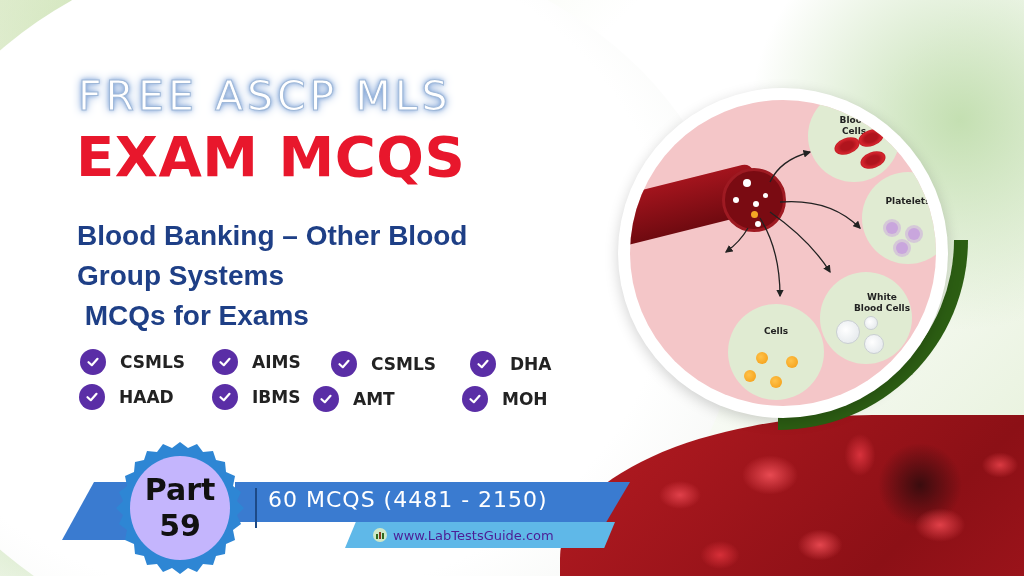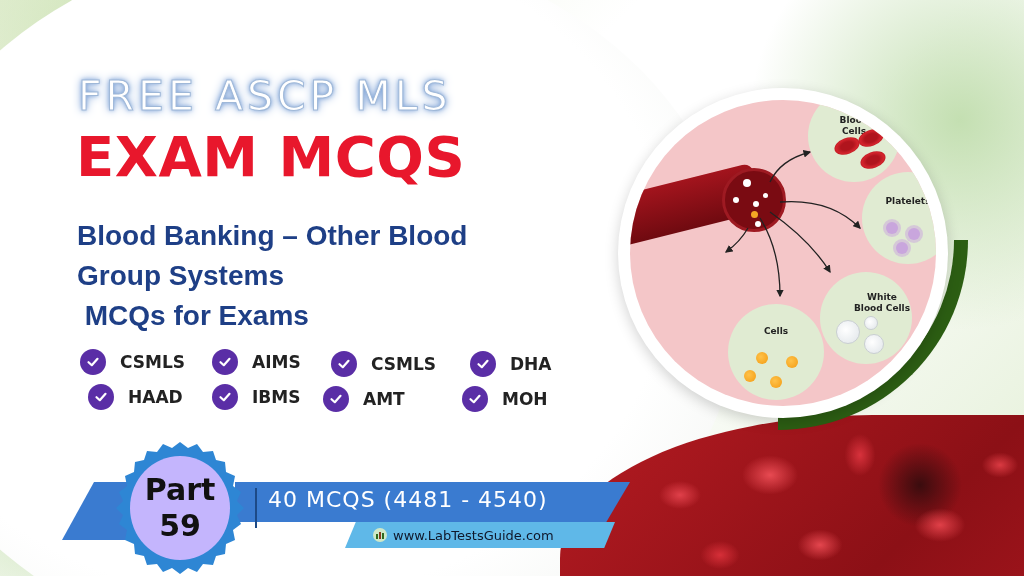--- a/index.html
+++ b/index.html
@@ -79,21 +79,21 @@
     position: absolute; left: 268px; top: 487px;
     font-family: "DejaVu Sans", sans-serif; font-size: 22px; color: #ffffff; letter-spacing: 1px;
   }
   .url-bar {
     position: absolute; left: 345px; top: 522px; width: 270px; height: 26px;
     background: #5fb8e8;
     clip-path: polygon(4% 0, 100% 0, 96% 100%, 0 100%);
     display: flex; align-items: center; padding-left: 28px; gap: 6px;
   }
   .url-text {
-    font-family: "DejaVu Sans", sans-serif; font-size: 13px; color: #0f172a;
+    font-family: "DejaVu Sans", sans-serif; font-size: 13px; color: #4c1d95;
   }
   .url-logo {
     width: 14px; height: 14px; border-radius: 50%; background: #cfe8c8;
     display: flex; align-items: center; justify-content: center;
   }
   .badge {
     position: absolute; left: 110px; top: 440px; width: 140px; height: 136px;
   }
   .badge-inner {
     position: absolute; left: 20px; top: 16px; width: 100px; height: 104px; border-radius: 50%;
@@ -252,21 +252,21 @@
 
 <div class="orgs">
   <div class="org" style="left:2px;top:4px;">
     <span class="check">
         <svg viewBox="0 0 14 14">
           <path d="M2.5 7.2 L5.8 10.2 L11.5 3.8" stroke="#fff" stroke-width="2.2" fill="none" stroke-linecap="round" stroke-linejoin="round"></path>
         </svg>
       </span>
     <span>CSMLS</span>
   </div>
-  <div class="org" style="left:10px;top:39px;justify-content:flex-end;">
+  <div class="org" style="left:1px;top:39px;justify-content:flex-end;">
     <span class="check">
         <svg viewBox="0 0 14 14">
           <path d="M2.5 7.2 L5.8 10.2 L11.5 3.8" stroke="#fff" stroke-width="2.2" fill="none" stroke-linecap="round" stroke-linejoin="round"></path>
         </svg>
       </span>
     <span>HAAD</span>
   </div>
   <div class="org" style="left:134px;top:4px;">
     <span class="check">
         <svg viewBox="0 0 14 14">
@@ -284,21 +284,21 @@
     <span>IBMS</span>
   </div>
   <div class="org" style="left:253px;top:6px;">
     <span class="check">
         <svg viewBox="0 0 14 14">
           <path d="M2.5 7.2 L5.8 10.2 L11.5 3.8" stroke="#fff" stroke-width="2.2" fill="none" stroke-linecap="round" stroke-linejoin="round"></path>
         </svg>
       </span>
     <span>CSMLS</span>
   </div>
-  <div class="org" style="left:245px;top:41px;text-align:center;">
+  <div class="org" style="left:235px;top:41px;text-align:center;">
     <span class="check">
         <svg viewBox="0 0 14 14">
           <path d="M2.5 7.2 L5.8 10.2 L11.5 3.8" stroke="#fff" stroke-width="2.2" fill="none" stroke-linecap="round" stroke-linejoin="round"></path>
         </svg>
       </span>
     <span>AMT</span>
   </div>
   <div class="org" style="left:392px;top:6px;">
     <span class="check">
         <svg viewBox="0 0 14 14">
@@ -313,21 +313,21 @@
           <path d="M2.5 7.2 L5.8 10.2 L11.5 3.8" stroke="#fff" stroke-width="2.2" fill="none" stroke-linecap="round" stroke-linejoin="round"></path>
         </svg>
       </span>
     <span>MOH</span>
   </div>
 </div>
 
 <div class="ribbon-left"></div>
 <div class="ribbon-main"></div>
 <div class="ribbon-divider"></div>
-<div class="ribbon-text">40 MCQS (4481 - 4540)</div>
+<div class="ribbon-text">60 MCQS (4481 - 2150)</div>
 <div class="url-bar">
   <span class="url-logo">
     <svg width="10" height="10" viewBox="0 0 10 10">
         <rect x="1" y="4" width="2" height="5" fill="#2f6b1e"></rect>
         <rect x="4" y="2" width="2" height="7" fill="#8a3a1e"></rect>
         <rect x="7" y="3" width="2" height="6" fill="#2f6b1e"></rect>
       </svg>
   </span>
   <span class="url-text">www.LabTestsGuide.com</span>
 </div>

